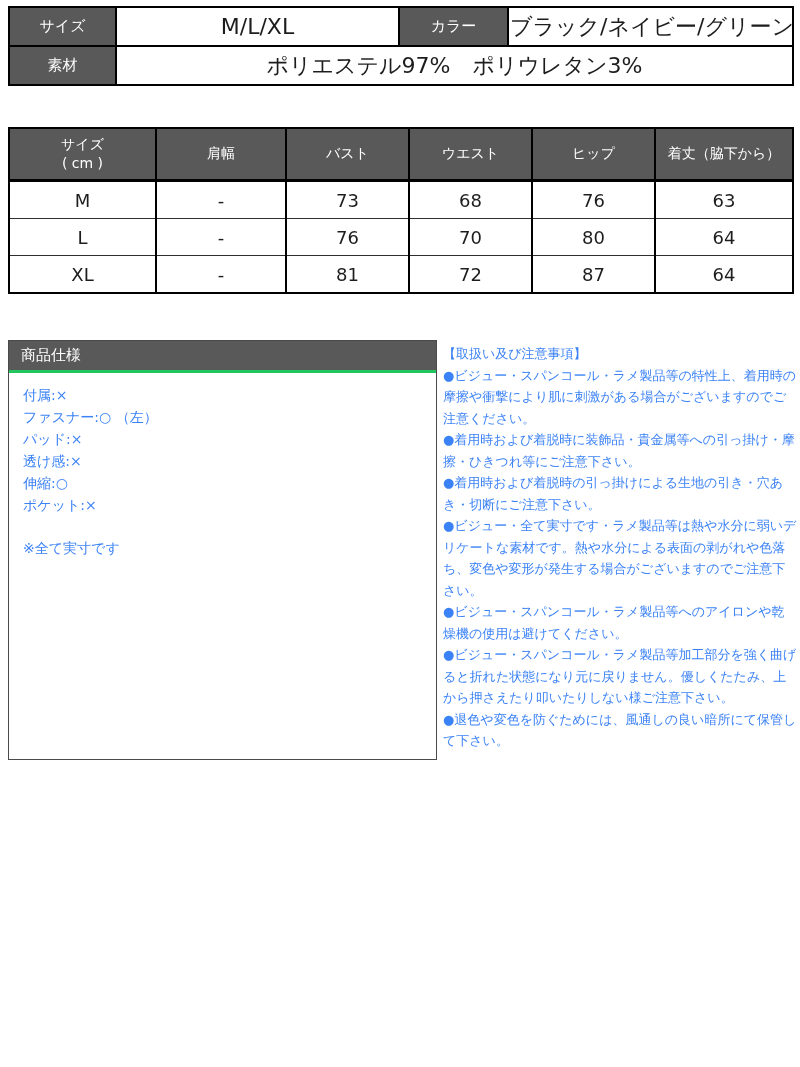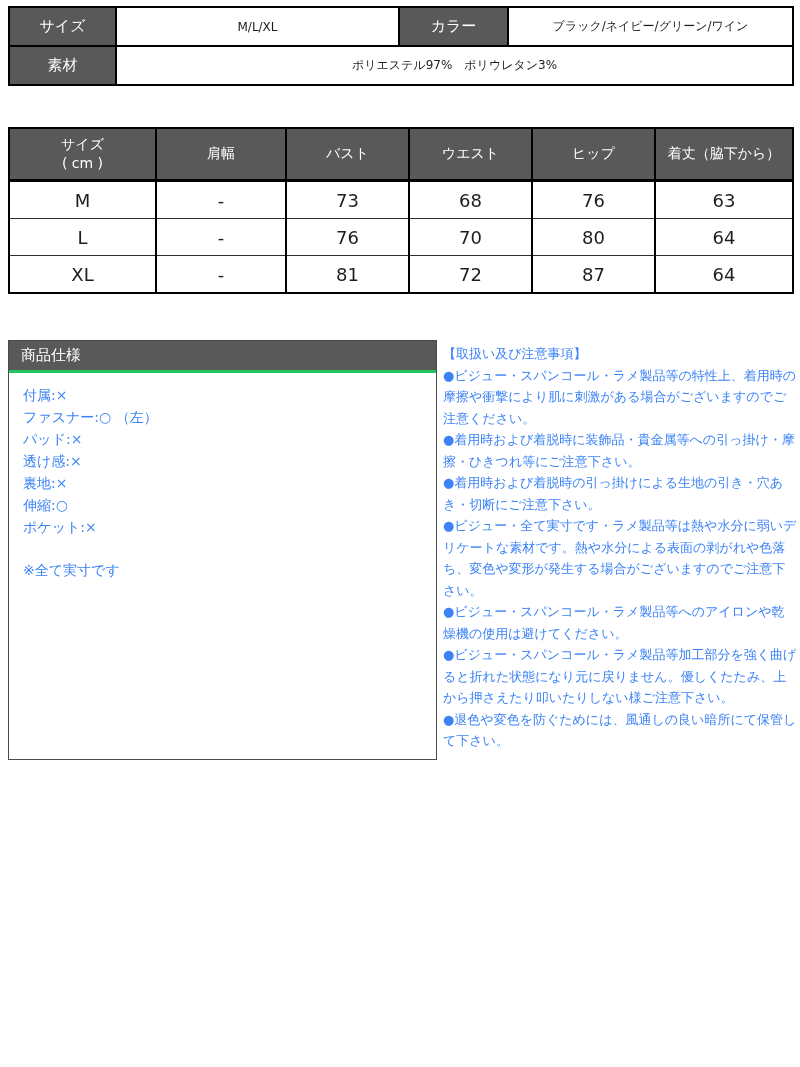--- a/index.html
+++ b/index.html
@@ -24,21 +24,21 @@
     top: 6px;
     width: 784px;
     border-collapse: collapse;
     table-layout: fixed;
   }
   table.t-top td {
     border: 2px solid #000;
     height: 35px;
     text-align: center;
     vertical-align: middle;
-    font-size: 12px;
+    font-size: 22px;
     color: #1d1d1d;
     overflow: hidden;
     white-space: nowrap;
   }
   table.t-top td.dark {
     background: #595959;
     color: #fff;
     font-size: 15px;
   }
 
@@ -202,21 +202,20 @@
 
   <div class="spec-box">
     <div class="spec-title-bar">
       <span>商品仕様</span>
     </div>
     <div class="spec-content">
       <div class="spec-item">付属:×</div>
       <div class="spec-item">ファスナー:○ （左）</div>
       <div class="spec-item">パッド:×</div>
       <div class="spec-item">透け感:×</div>
-      <div class="spec-item">裏地:×</div>
       <div class="spec-item">伸縮:○</div>
       <div class="spec-item">ポケット:×</div>
       <div class="spec-item spec-note">※全て実寸です</div>
     </div>
   </div>
 
   <div class="care-notes">
     <p>【取扱い及び注意事項】</p>
     <p>●ビジュー・スパンコール・ラメ製品等の特性上、着用時の摩擦や衝撃により肌に刺激がある場合がございますのでご注意ください。</p>
     <p>●着用時および着脱時に装飾品・貴金属等への引っ掛け・摩擦・ひきつれ等にご注意下さい。</p>

